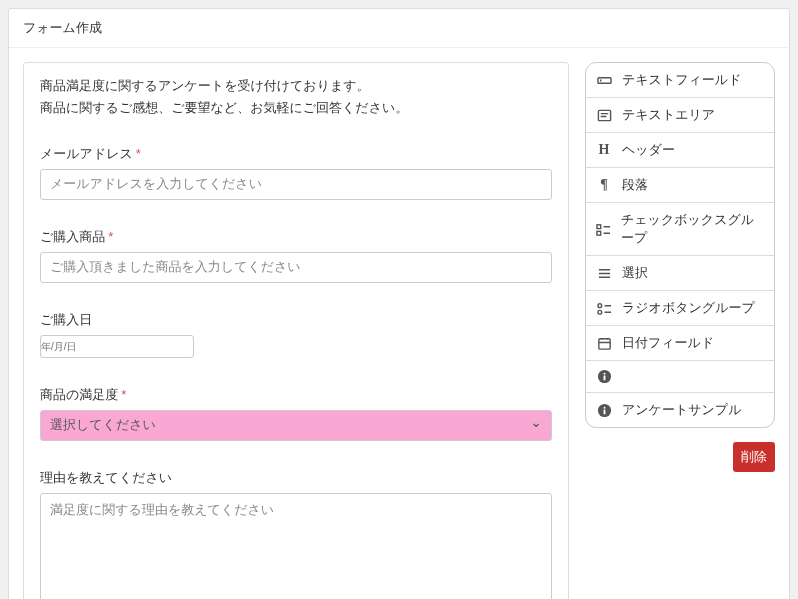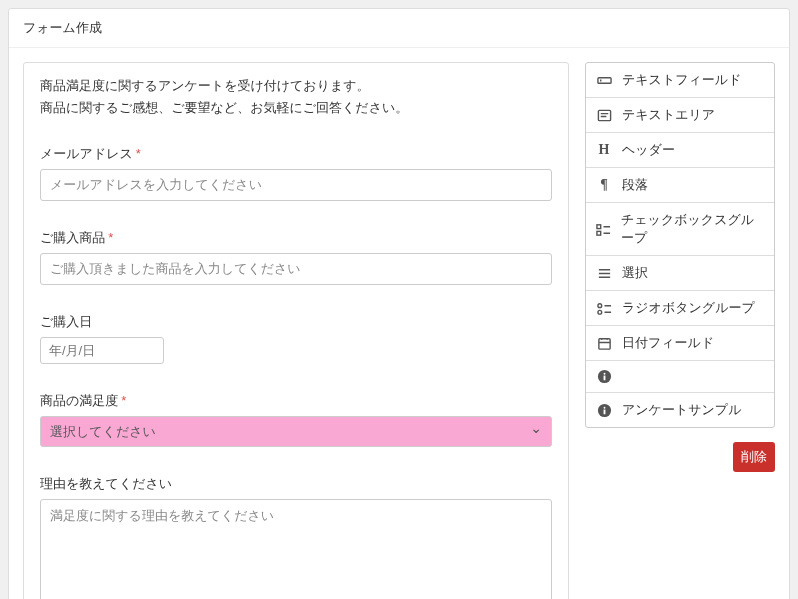--- a/index.html
+++ b/index.html
@@ -38,48 +38,48 @@
   .field { margin-top: 28px; }
   .field-label { font-size: 13px; margin-bottom: 6px; }
   .req { color: #d9534f; margin-left: 3px; }
   .text-input, .select-input, .textarea-input {
     width: 100%;
     border: 1px solid #ccc;
     border-radius: 3px;
     padding: 7px 9px;
     font-size: 13px;
     color: #333;
-    font-family: Liberation Serif, serif;
+    font-family: Liberation Mono, monospace;
   }
   .text-input::placeholder, .textarea-input::placeholder { color: #888; }
   .date-input {
     border: 1px solid #ccc;
     border-radius: 3px;
-    padding: 5px 8px;
-    font-size: 13px;
-    width: 124px;
+    padding: 5px 0;
+    font-size: 10px;
+    width: 154px;
     font-family: inherit;
   }
   .select-input { color: #555; appearance: none; background: #f9a8d4; }
   .select-wrap { position: relative; }
   .select-wrap::after {
     content: "⌄";
     position: absolute;
     right: 10px;
     top: 4px;
     color: #555;
     pointer-events: none;
     font-size: 14px;
   }
   .textarea-input { height: 160px; resize: vertical; }
 
   .right-col { width: 190px; flex-shrink: 0; }
   .widget-list {
     border: 1px solid #ccc;
-    border-radius: 3px;
+    border-radius: 11px;
     overflow: hidden;
   }
   .widget-item {
     display: flex;
     align-items: center;
     gap: 10px;
     padding: 8px 10px;
     border-bottom: 1px solid #ddd;
     font-size: 13px;
     cursor: pointer;

